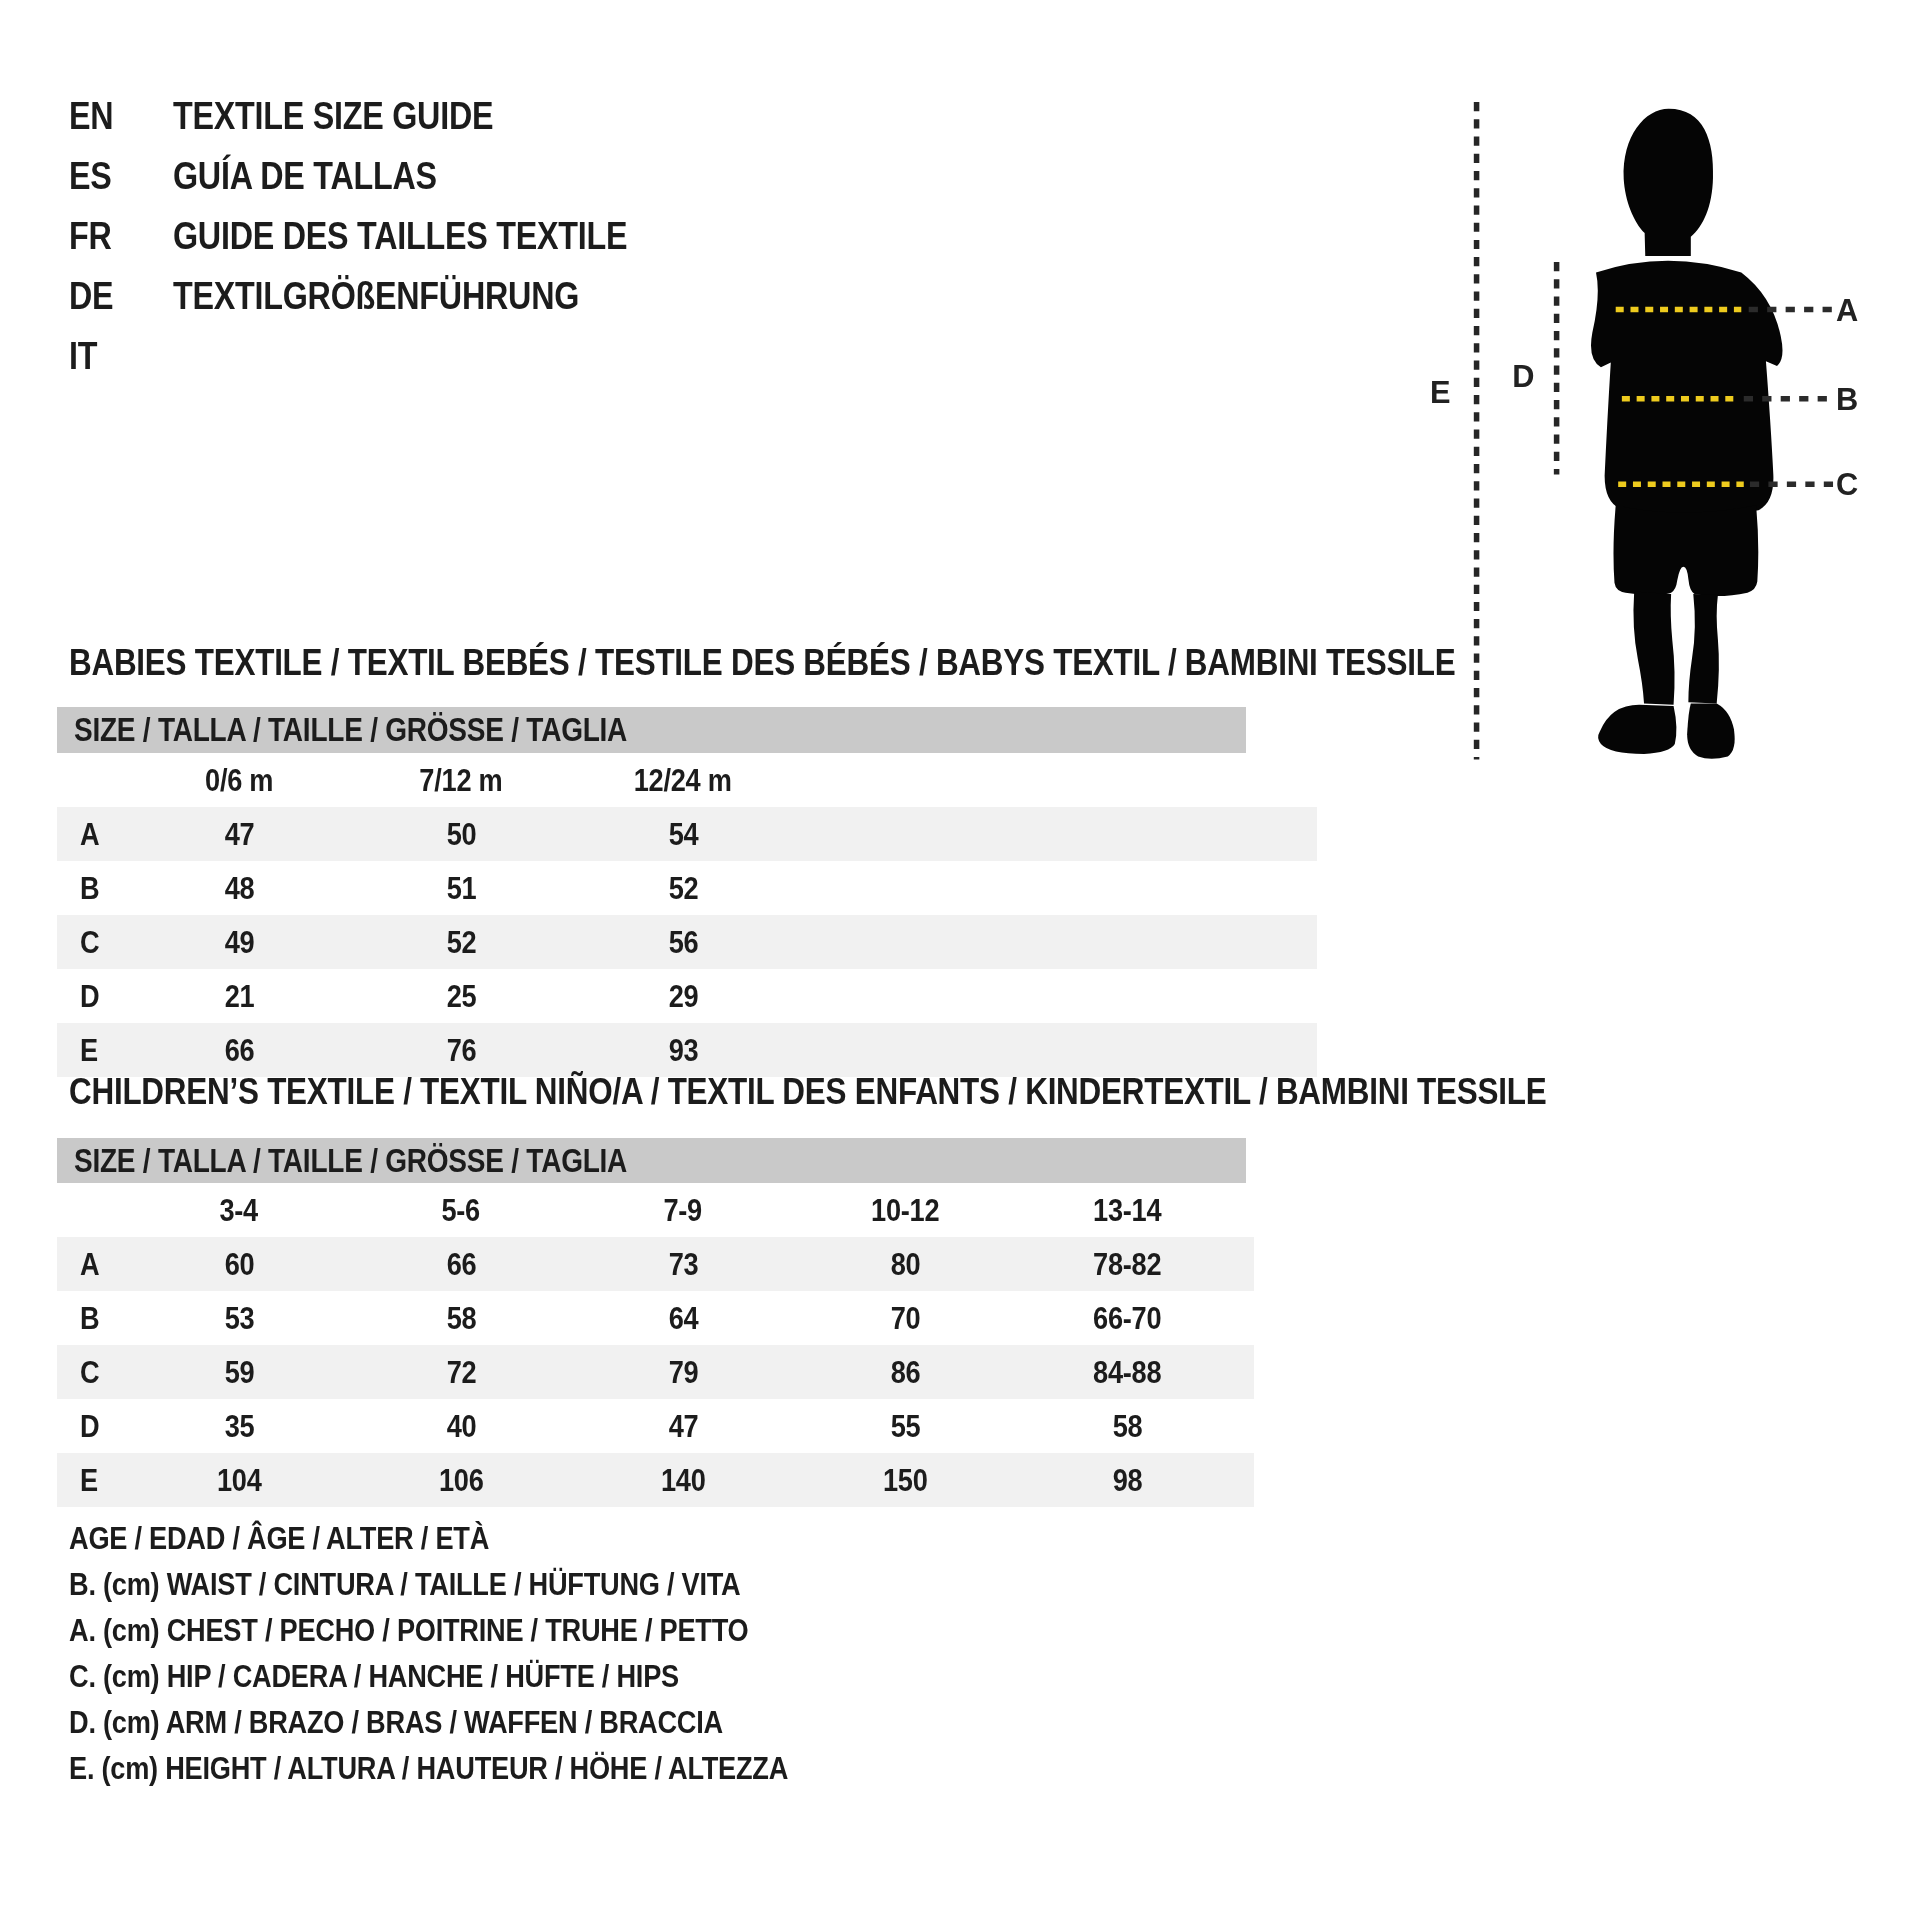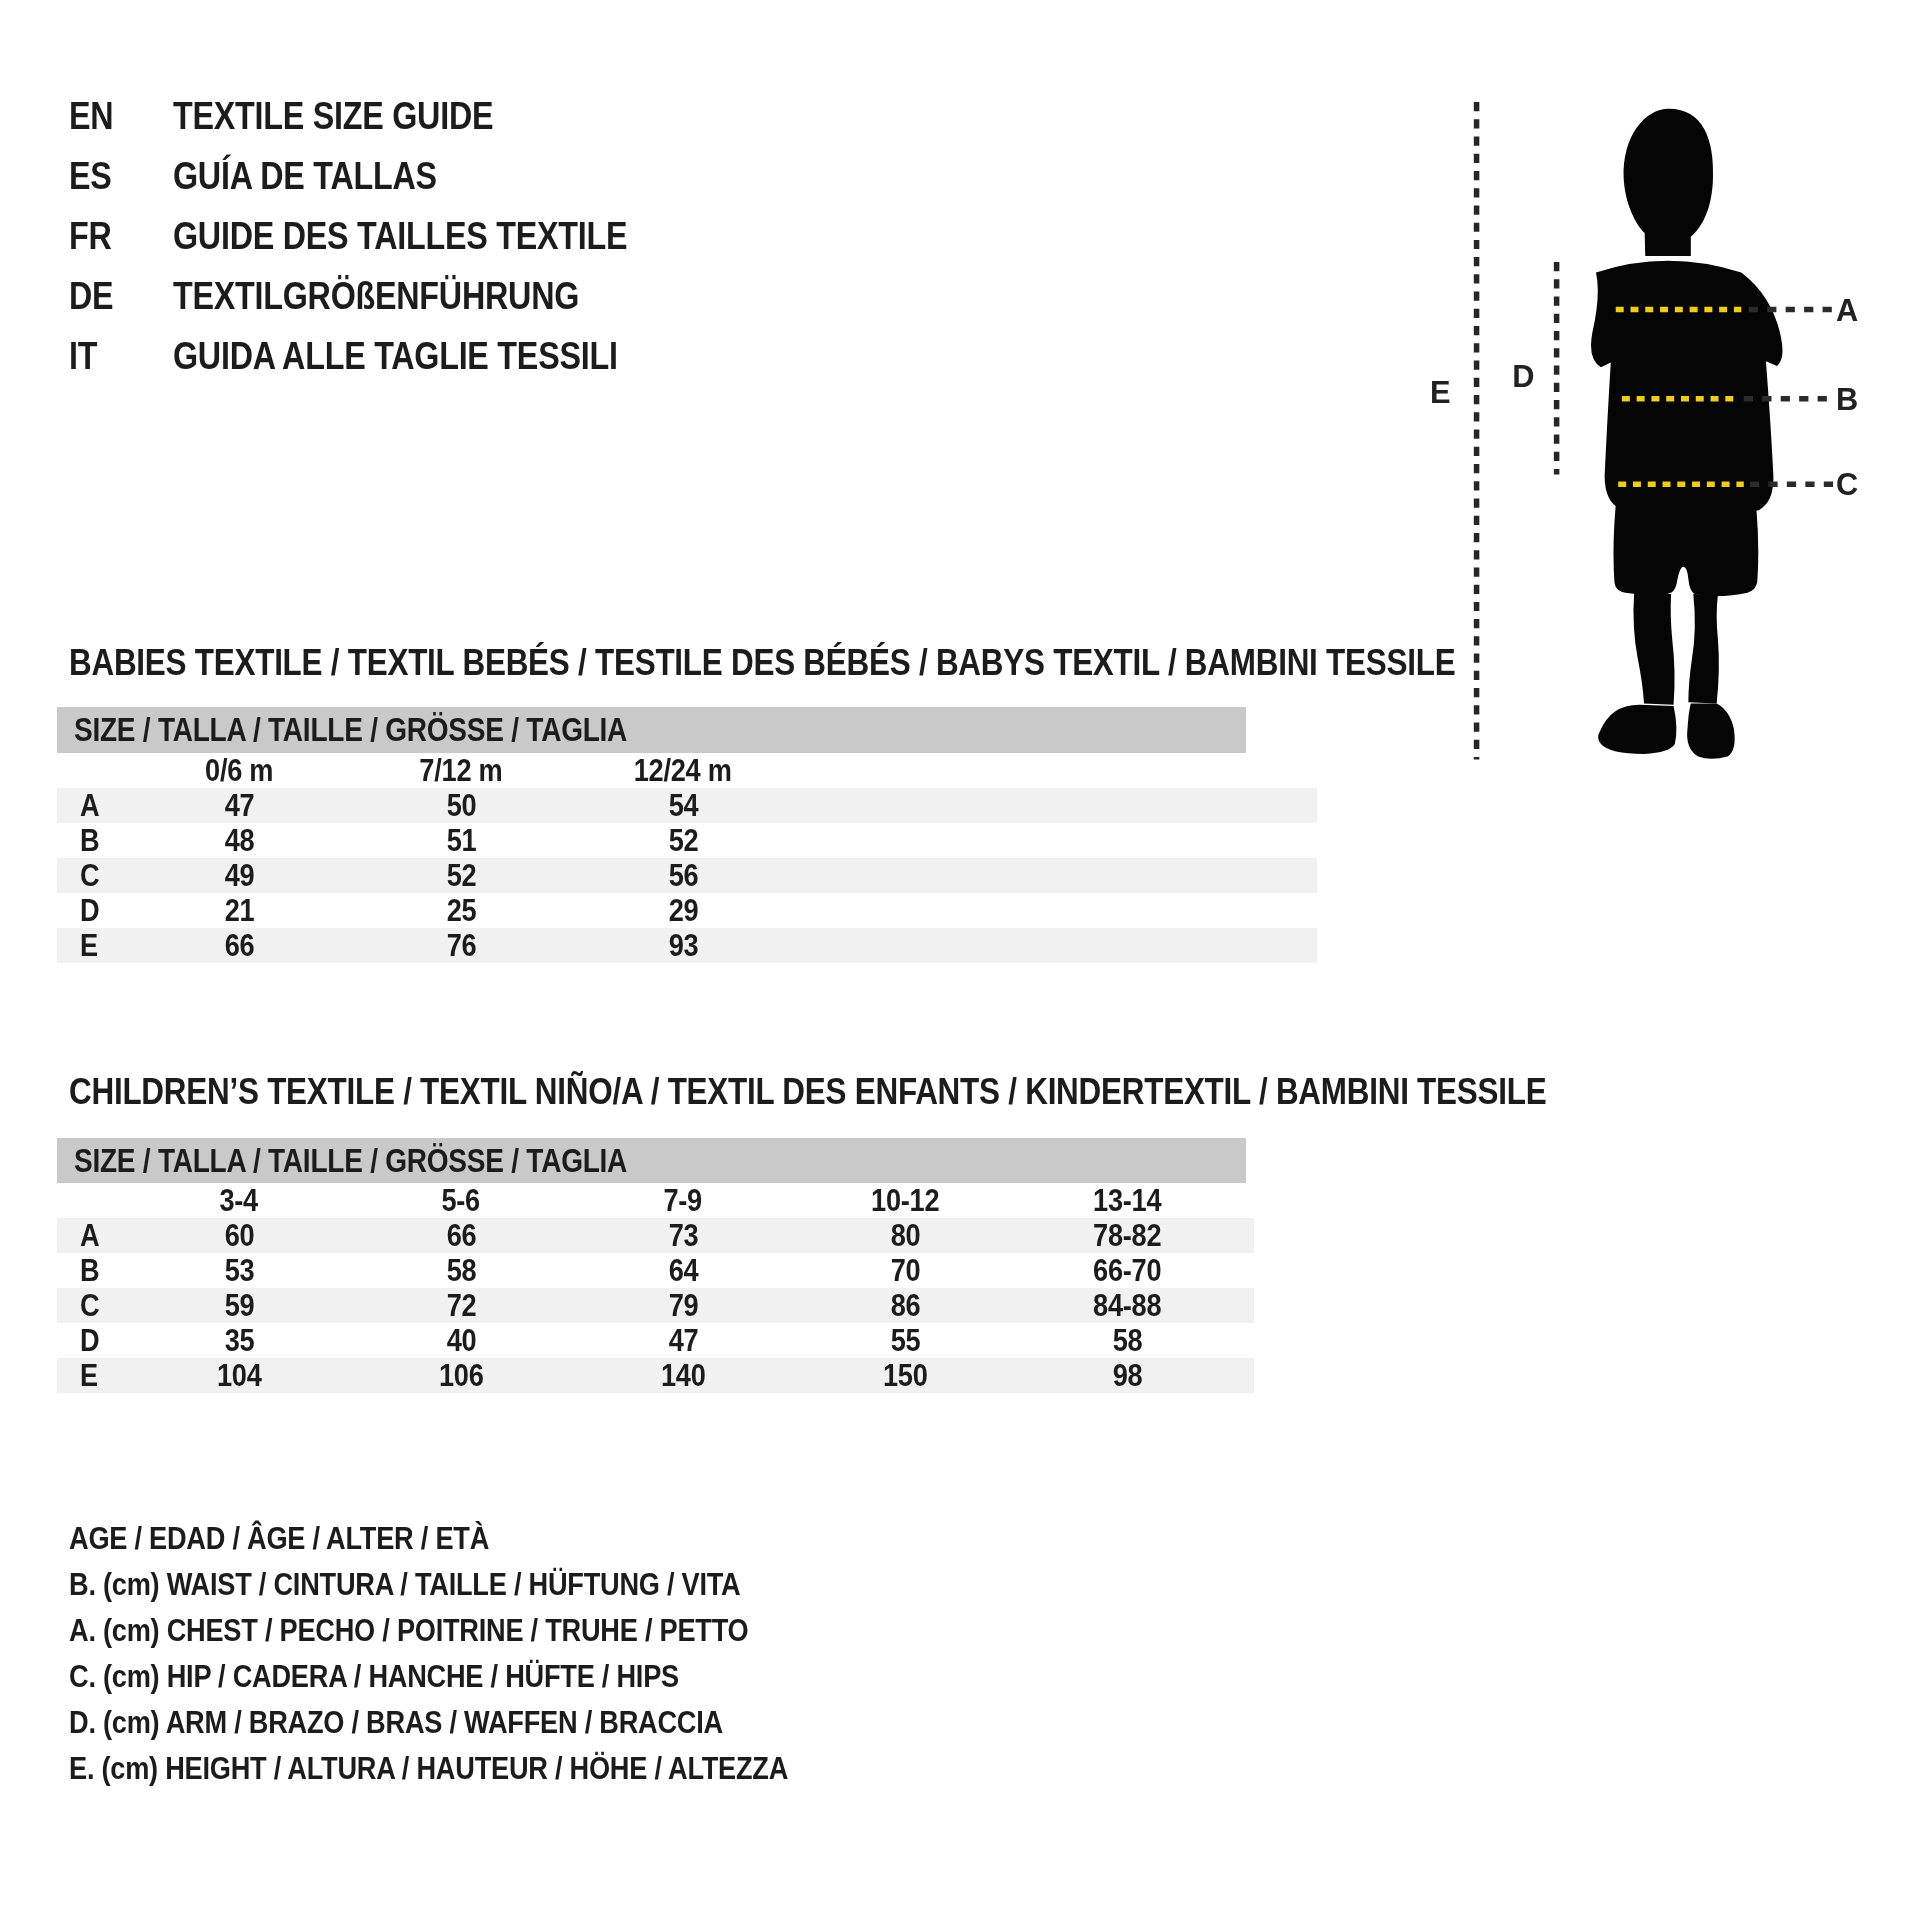--- a/index.html
+++ b/index.html
@@ -20,21 +20,21 @@
   .section-title{position:absolute;left:69px;font-size:37px;line-height:44px;}
   #babies-title{top:641px;}
   #children-title{top:1070px;text-decoration:underline;}
 
   
   .sizetable{position:absolute;left:57px;}
   #babies-table{top:707px;}
   #children-table{top:1138px;}
   .size-bar{background:#c9c9c9;width:1189px;height:46px;display:flex;align-items:center;font-size:33px;padding-left:17px;box-sizing:border-box;}
   #children-table .size-bar{height:45px;}
-  .trow{display:flex;height:35px;align-items:center;font-size:32px;}
+  .trow{display:flex;height:54px;align-items:center;font-size:32px;}
   #babies-table .trow{width:1260px;}
   #children-table .trow{width:1197px;}
   .trow.stripe{background:#f1f1f1;}
   .rlabel{flex:0 0 71px;padding-left:23px;box-sizing:border-box;}
   .cell{flex:0 0 222px;text-align:center;}
 
   
   #legend{position:absolute;left:69px;top:1511px;}
   .legend-line{height:46px;display:flex;align-items:flex-end;font-size:32px;}
 
@@ -63,21 +63,20 @@
     <div class="lang-row">
       <span class="lang-code"><span class="t">FR</span></span>
       <span><span class="t">GUIDE DES TAILLES TEXTILE</span></span>
     </div>
     <div class="lang-row">
       <span class="lang-code"><span class="t">DE</span></span>
       <span><span class="t">TEXTILGRÖßENFÜHRUNG</span></span>
     </div>
     <div class="lang-row">
       <span class="lang-code"><span class="t">IT</span></span>
-      <span><span class="t">GUIDA ALLE TAGLIE TESSILI</span></span>
     </div>
   </div>
 
   <svg id="figure" width="527" height="727" viewBox="0 0 856 1180">
 
     <line class="vdash" x1="126" y1="45" x2="126" y2="1113"></line>
 
     <line class="vdash" x1="256" y1="305" x2="256" y2="650"></line>
 
     <g>

